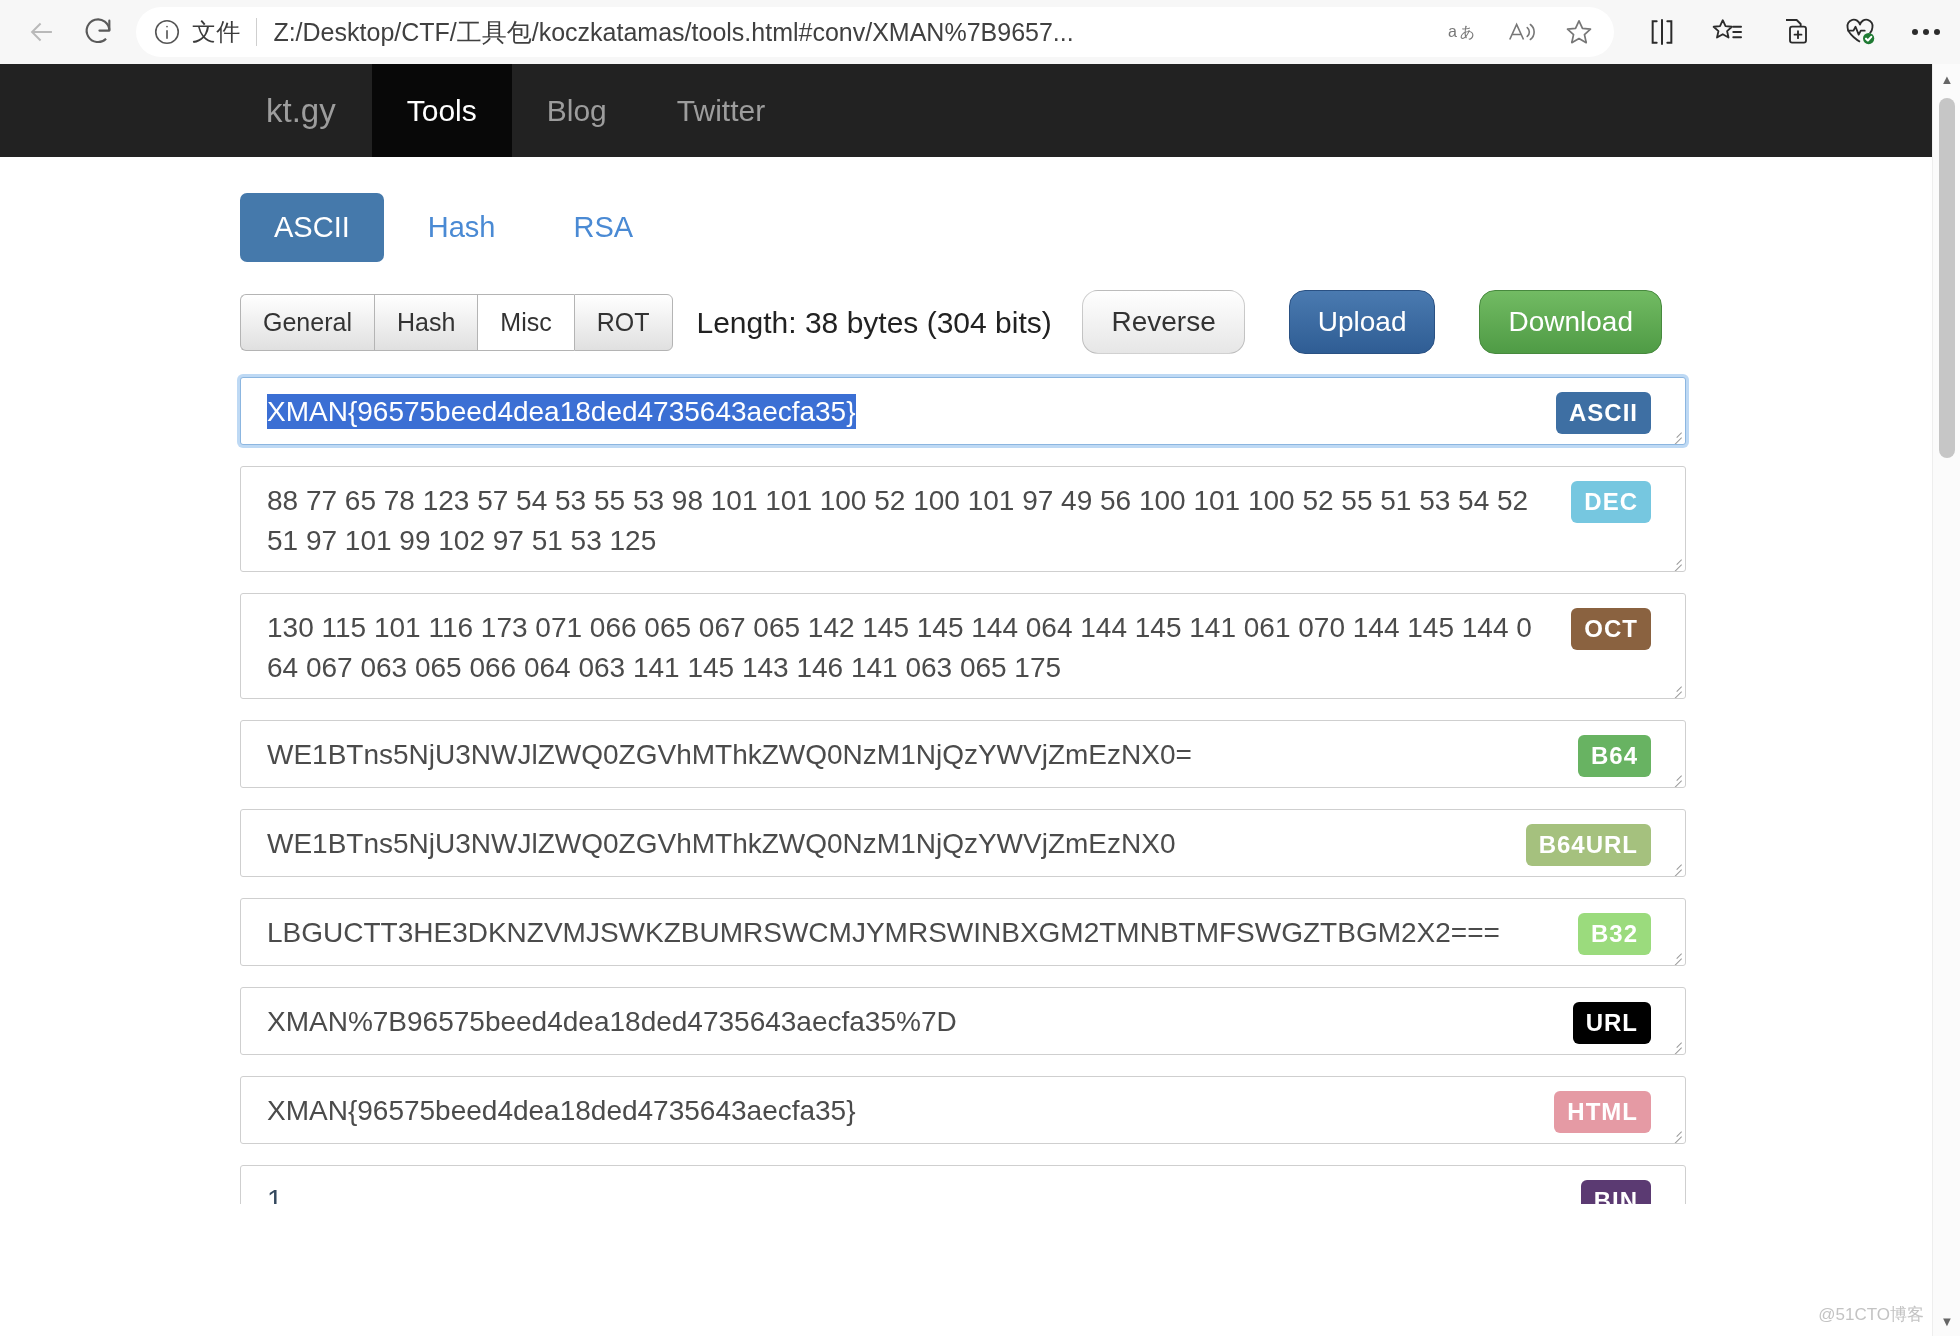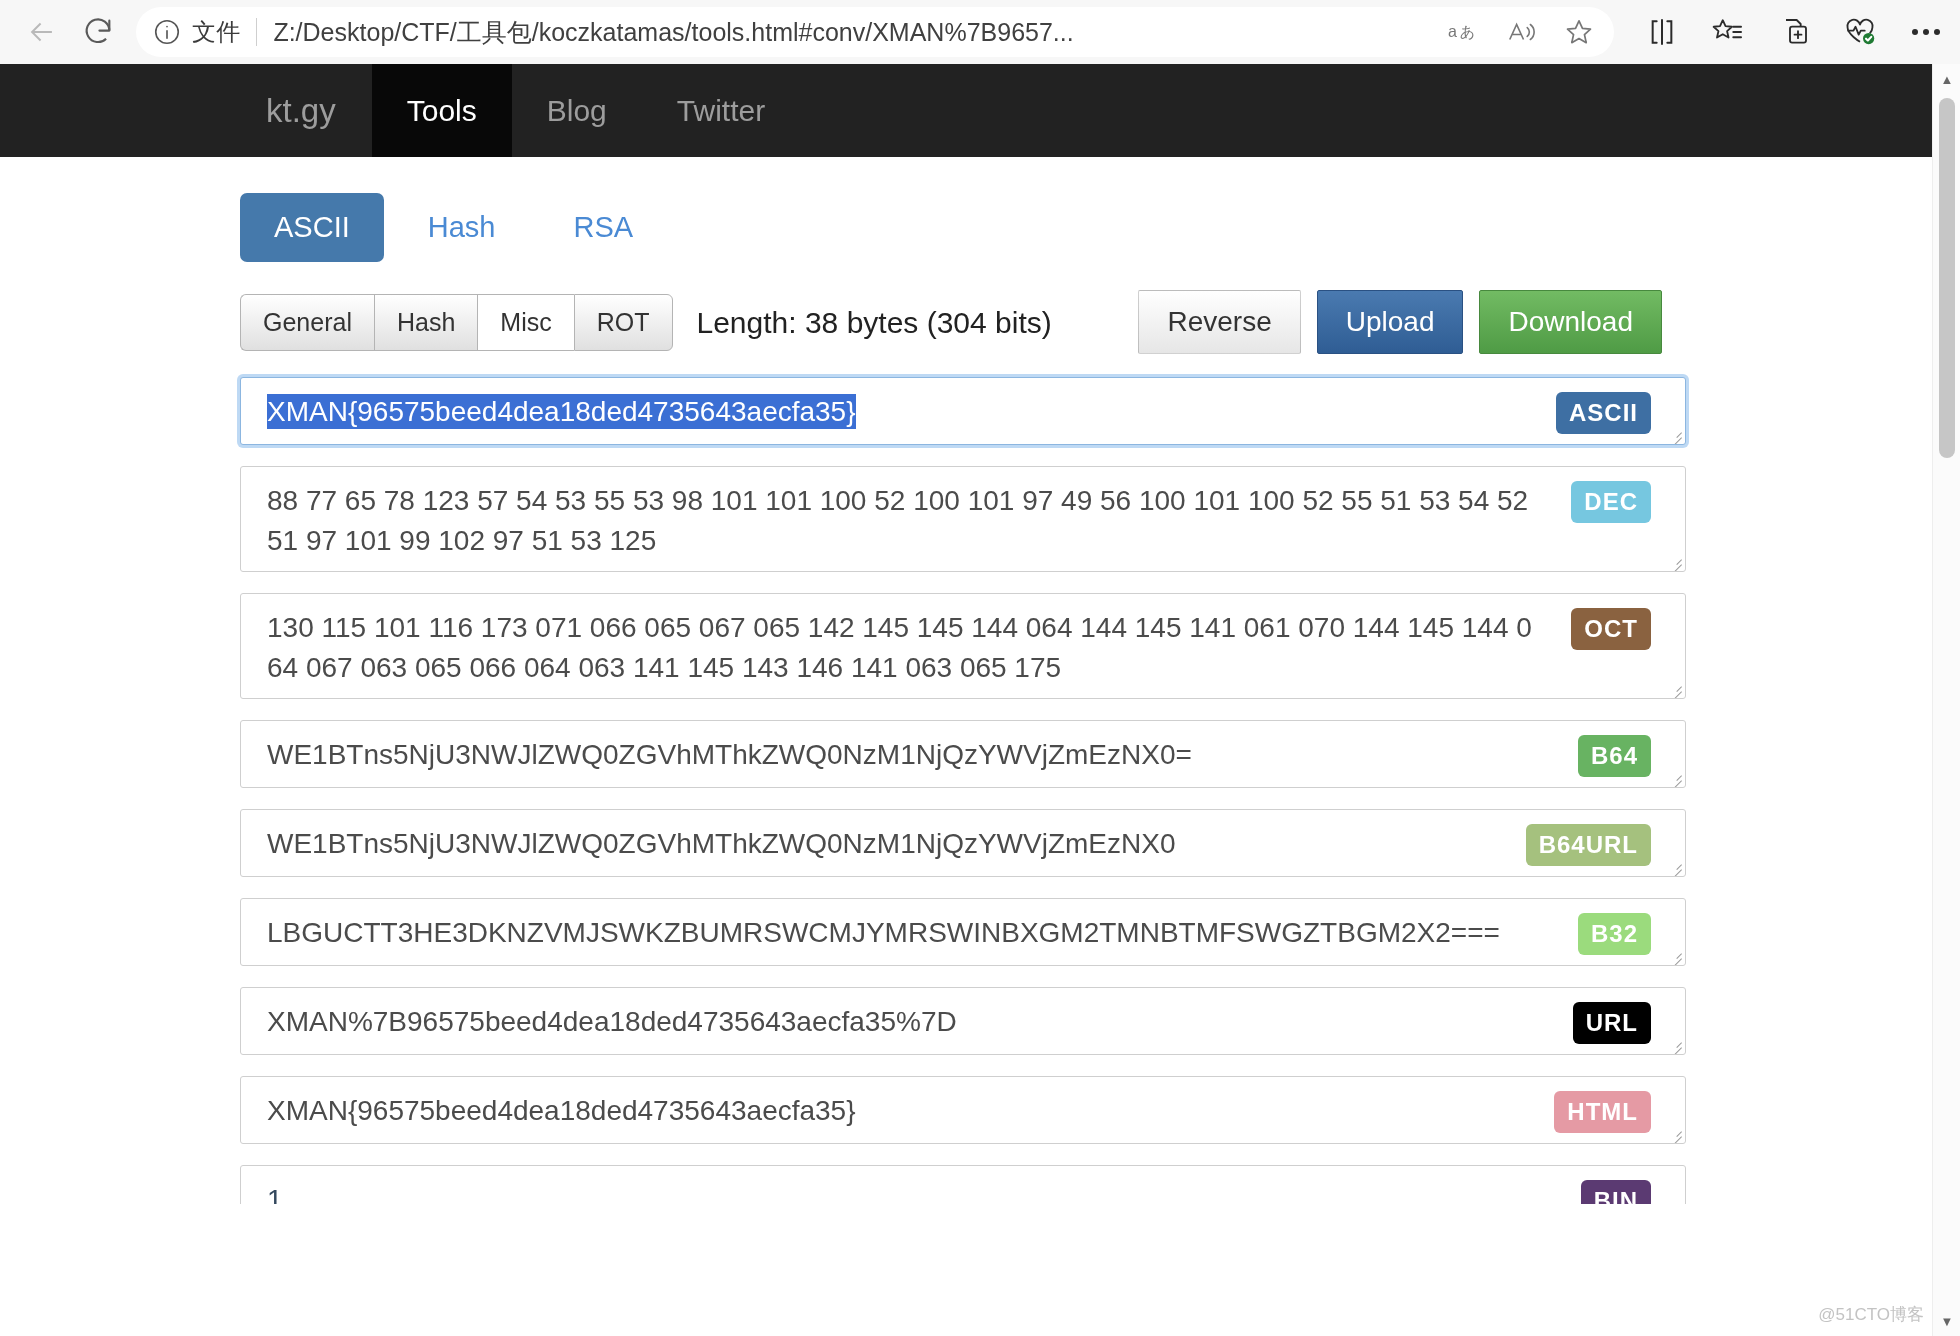--- a/index.html
+++ b/index.html
@@ -140,23 +140,24 @@
   }
 
   .toolbar-right{
     position:absolute;
     right:270px; top:28px;
     display:flex; gap:16px;
   }
   .abtn{
     font-size:28px;
     padding:15px 28px;
-    border-radius:2px;
+    border-radius:16px;
     border:1px solid rgba(0,0,0,.18);
     color:#333;
+    margin-left:28px;
   }
   .abtn.default{ background:linear-gradient(#ffffff,#e6e6e6); }
   .abtn.primary{ background:linear-gradient(#4a7ab0,#2f5d94); color:#fff; border-color:#2a5183; }
   .abtn.success{ background:linear-gradient(#72bb63,#4f9b45); color:#fff; border-color:#47893e; }
 
   
   .rows{ padding:26px 0 0 240px; }
   .row{
     position:relative;
     width:1446px;

